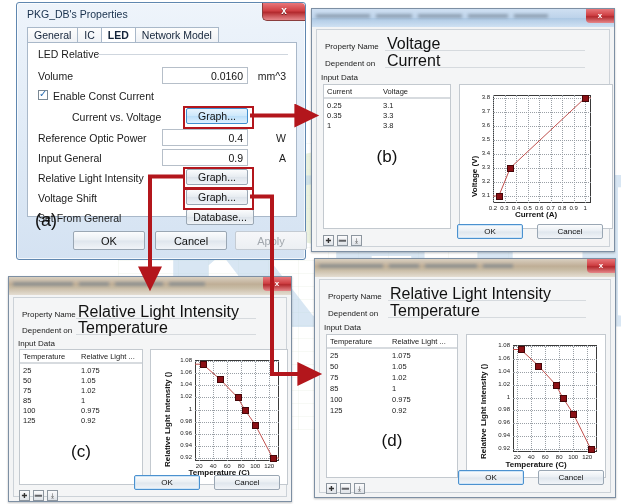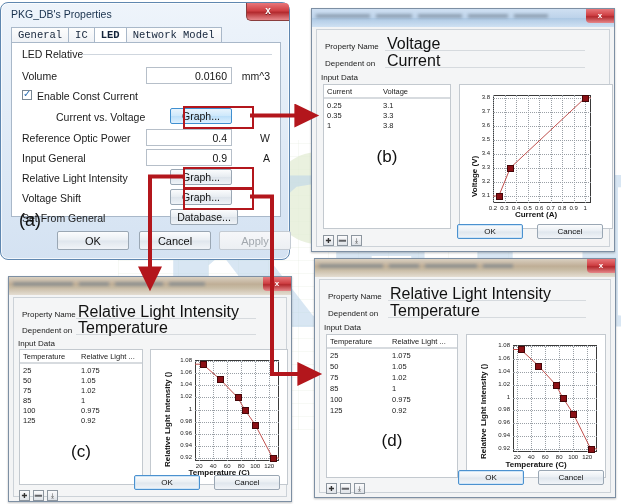--- a/index.html
+++ b/index.html
@@ -26,41 +26,41 @@
   .wm-tiles{
     left:118px;top:140px;width:400px;height:290px;opacity:.5;
     background:
       repeating-linear-gradient(0deg, rgba(200,215,190,.30) 0 1px, rgba(0,0,0,0) 1px 13px),
       repeating-linear-gradient(90deg, rgba(200,215,190,.30) 0 1px, rgba(0,0,0,0) 1px 30px);
   }
 
   
   .win{position:absolute;z-index:2;box-sizing:border-box;}
   .win-a{
-    left:0;top:2px;width:290px;height:258px;
-    border:1px solid #5f87b0;border-radius:8px;
+    left:16px;top:2px;width:290px;height:258px;
+    border:1px solid #5f87b0;border-radius:3px;
     background:linear-gradient(180deg,#eef4fb 0%,#dfeaf6 55%,#d4e2f2 100%);
     box-shadow:0 0 0 1px rgba(255,255,255,.7) inset;
   }
   .tbar{position:relative;height:24px;}
   .tbar-title{
     position:absolute;left:10px;top:5px;font-size:10.5px;color:#18314d;
     white-space:nowrap;
   }
   .closebtn{
     position:absolute;top:0;right:0;width:42px;height:17px;
     border:1px solid #8a3d3d;border-top:none;border-right:none;
     border-radius:0 4px 0 5px;
     background:linear-gradient(180deg,#e8777a 0%,#cf4044 45%,#b32a2e 55%,#e6888b 100%);
     color:#ffffff;font-size:10px;font-weight:bold;text-align:center;line-height:16px;
     text-shadow:0 1px 0 rgba(0,0,0,.45);
   }
 
   
-  .tabstrip{position:absolute;left:10px;top:24px;width:270px;height:16px;font-family:Liberation Mono, monospace;}
+  .tabstrip{position:absolute;left:10px;top:24px;width:270px;height:16px;}
   .tab{
     float:left;height:16px;line-height:15px;padding:0 6px;box-sizing:border-box;
     font-size:10.5px;color:#14243a;border:1px solid #a9b8c9;border-bottom:none;
     background:linear-gradient(180deg,#fdfdfd 0%,#eef1f5 100%);
     margin-right:-1px;
   }
   .tab.sel{font-weight:bold;background:#ffffff;}
 
   .panel-body{
     position:absolute;left:10px;top:39px;width:270px;height:175px;

